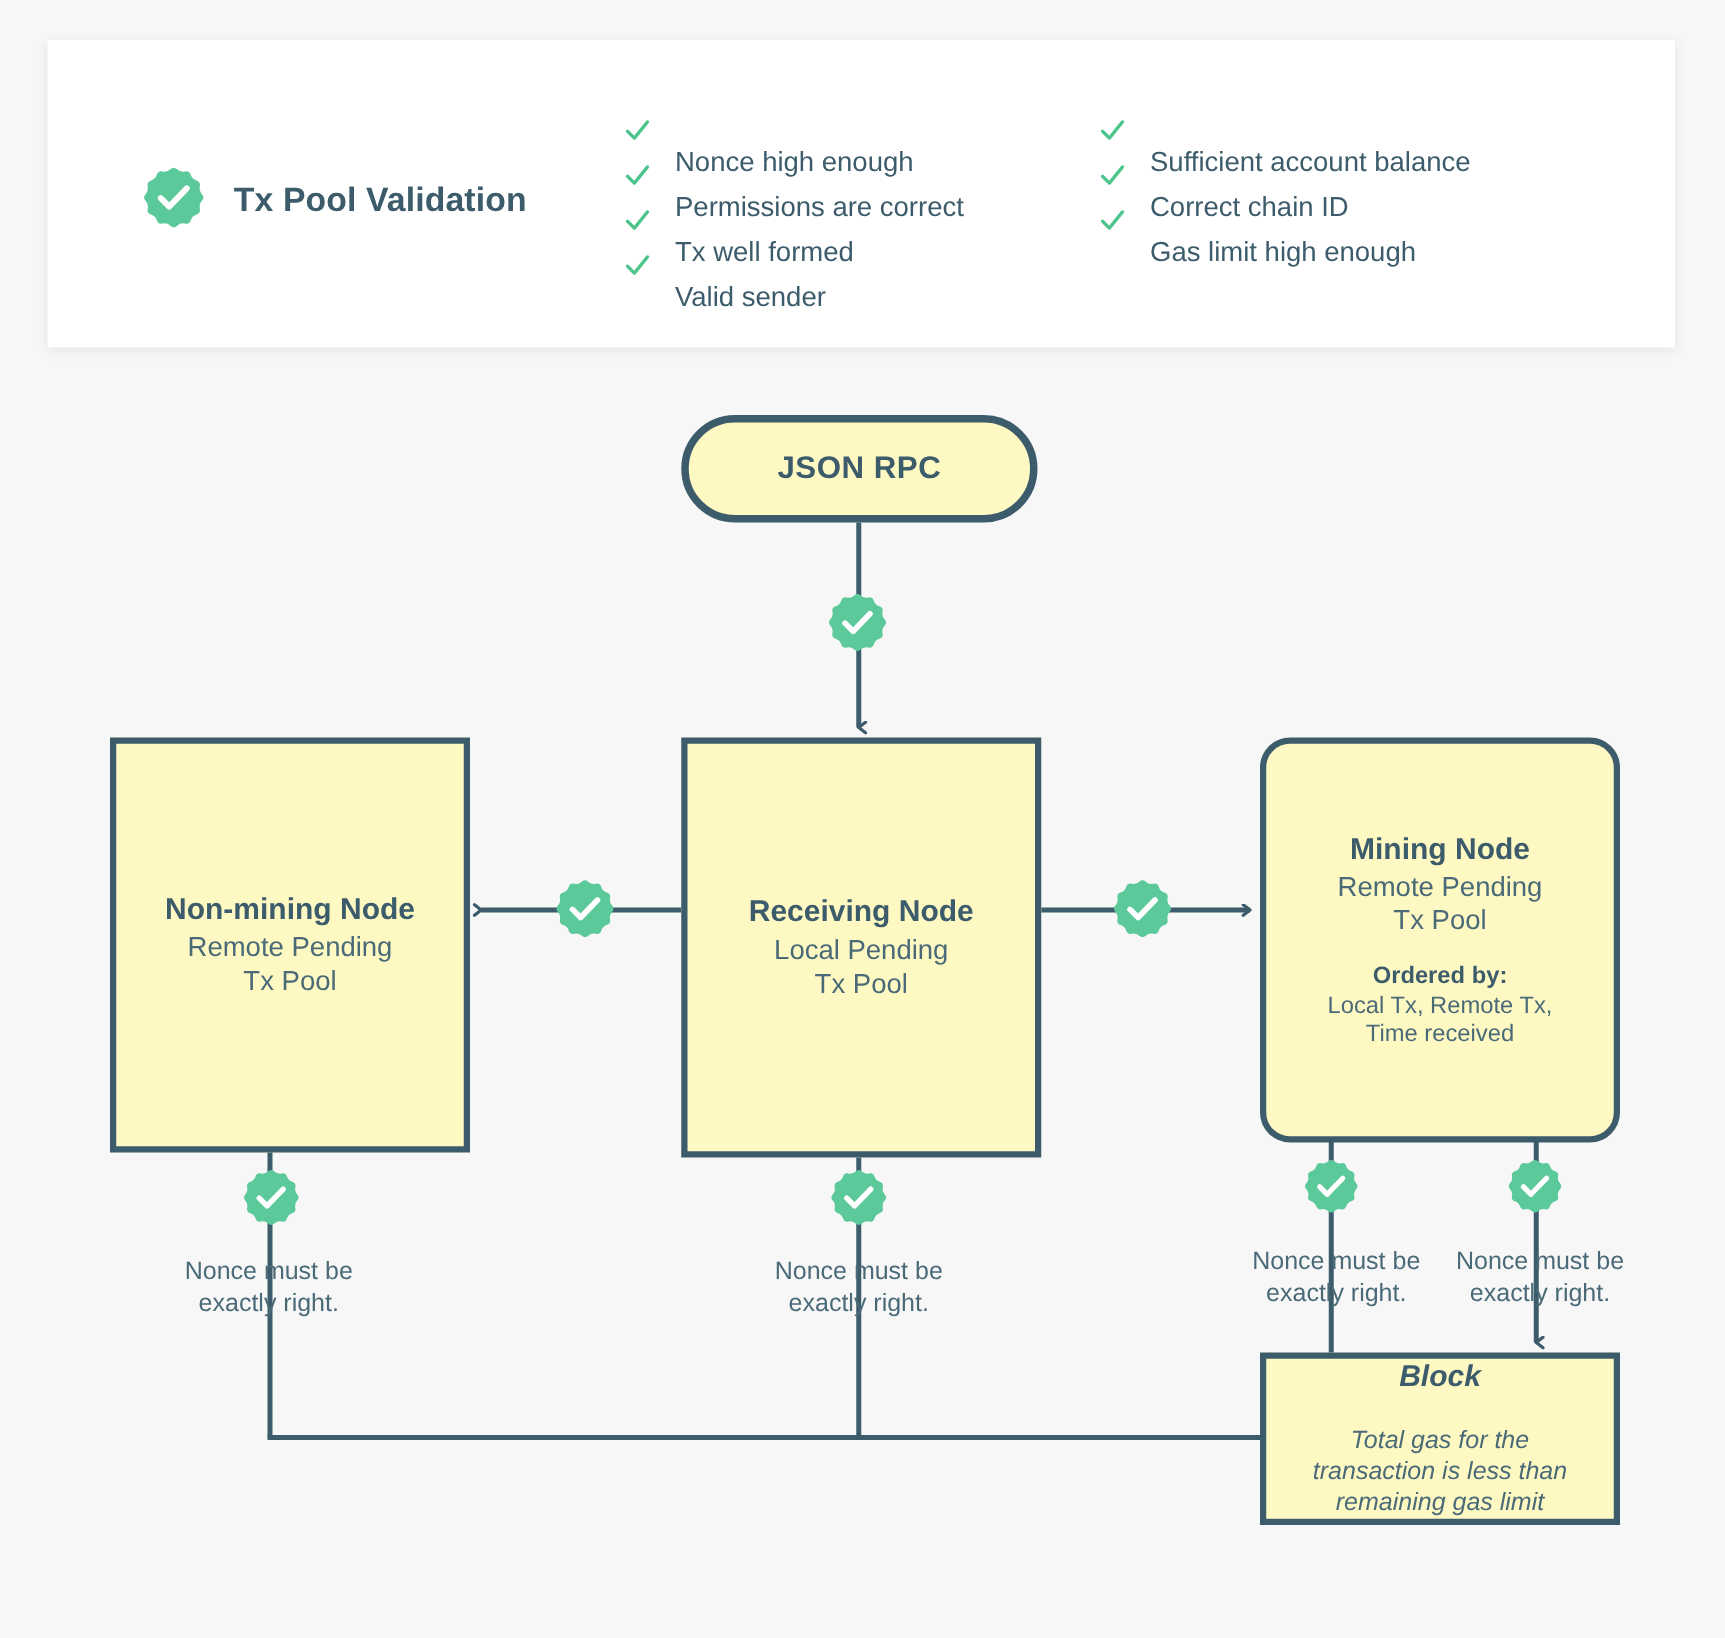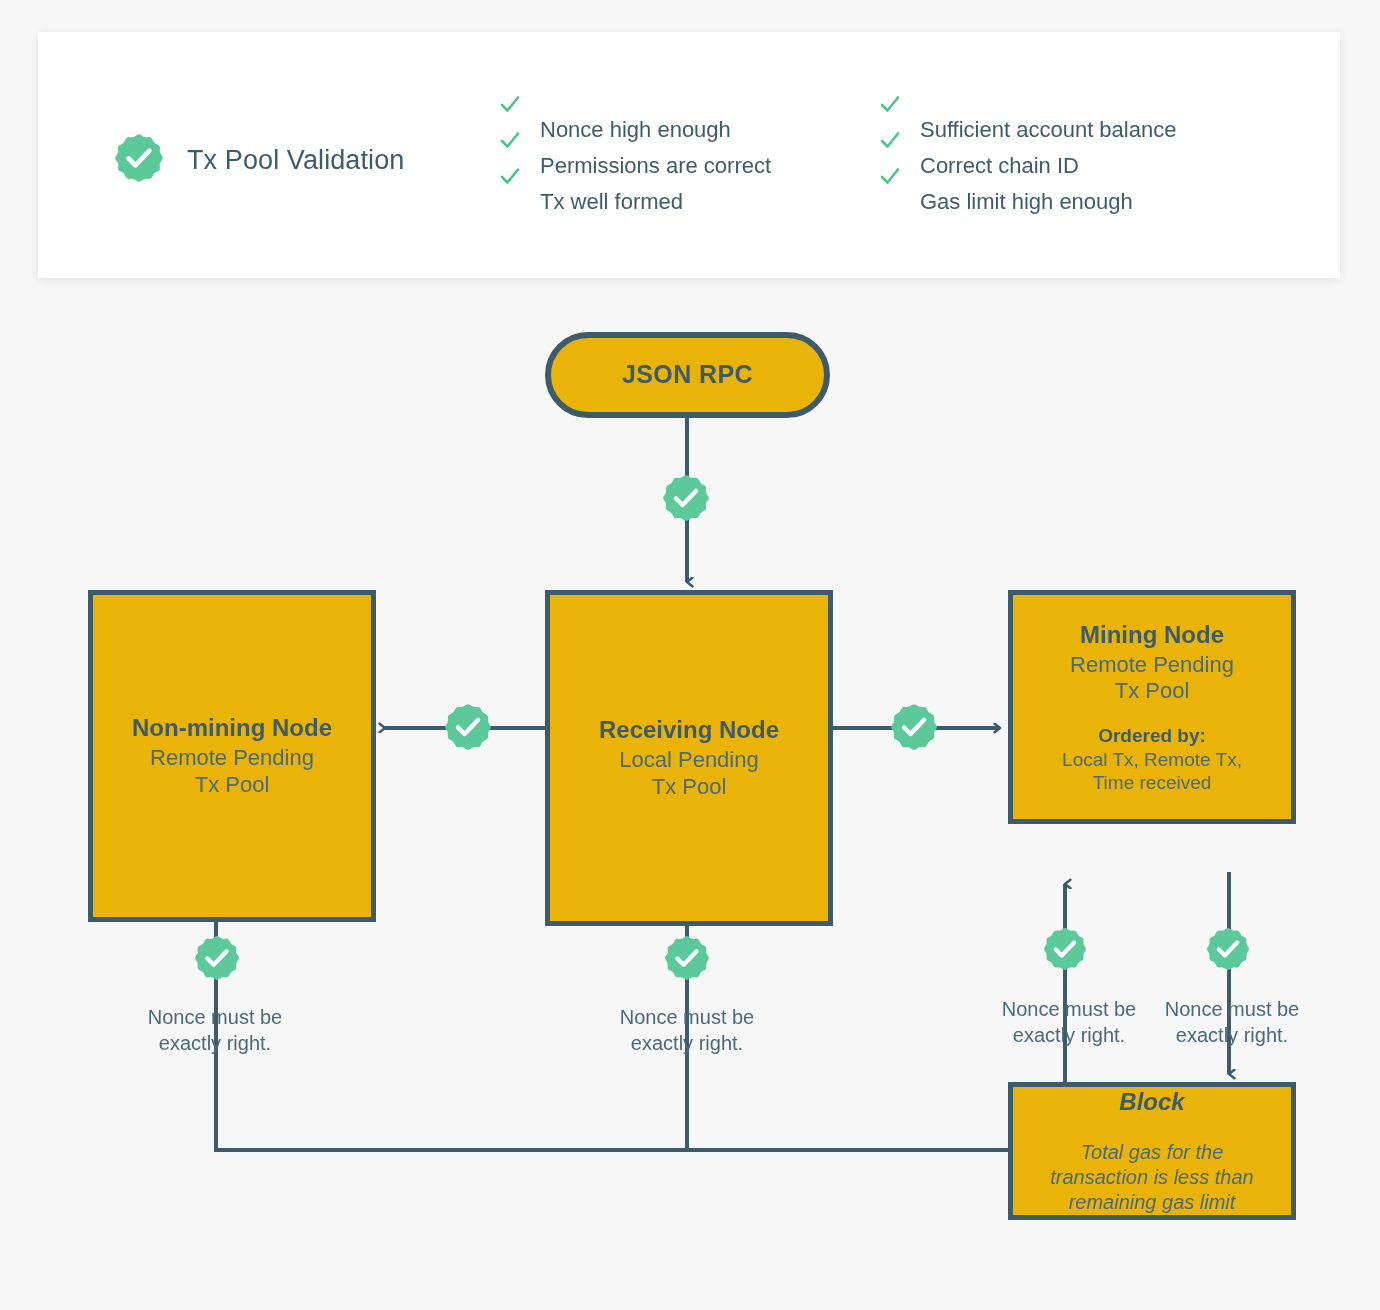--- a/index.html
+++ b/index.html
@@ -18,58 +18,58 @@
     position:absolute;left:38px;top:32px;width:1302px;height:246px;
     background:#ffffff;
     box-shadow:0 2px 10px rgba(0,0,0,.09);
   }
   .card-inner{position:absolute;inset:0;}
   .brand{
     position:absolute;left:75px;top:100px;
     display:flex;align-items:center;gap:22px;
   }
   .brand-title{
-    font-size:27px;font-weight:normal;color:#3d5c6b;letter-spacing:.1px;white-space:nowrap;
+    font-size:27px;font-weight:bold;color:#3d5c6b;letter-spacing:.1px;white-space:nowrap;
   }
   .checks{
     position:absolute;top:56px;left:460px;width:820px;
     display:flex;gap:0;
   }
   .check-col{display:flex;flex-direction:column;gap:0;}
   .check-col.col1{width:380px;}
   .check-col.col2{width:420px;}
   .check-row{
     display:flex;align-items:center;gap:18px;height:36px;
   }
   .check-text{font-size:22px;color:#3d5c6b;white-space:nowrap;margin-top:48px;}
 
   
   #wires{position:absolute;left:0;top:0;width:1380px;height:1310px;}
 
   
   .node{
-    position:absolute;background:#eab308;
+    position:absolute;background:#fef9c3;
     border:5px solid #3d5c6b;
     display:flex;flex-direction:column;align-items:center;justify-content:center;
     text-align:center;box-sizing:border-box;
   }
   .node .n-title{font-size:24px;font-weight:bold;color:#3d5c6b;line-height:1.25;}
   .node .n-sub{font-size:22px;color:#4a6a78;line-height:1.22;margin-top:2px;}
   .node .n-sec-label{font-size:19px;font-weight:bold;color:#3d5c6b;margin-top:20px;line-height:1.2;}
   .node .n-sec-body{font-size:19px;color:#4a6a78;line-height:1.22;}
 
   #node-jsonrpc{
     left:545px;top:332px;width:285px;height:86px;
     border-radius:44px;border-width:6px;
   }
   #node-jsonrpc .n-title{font-size:25px;letter-spacing:.4px;}
 
   #node-nonmining{left:88px;top:590px;width:288px;height:332px;}
   #node-receiving{left:545px;top:590px;width:288px;height:336px;}
-  #node-mining{left:1008px;top:590px;width:288px;height:234px;}
+  #node-mining{left:1008px;top:590px;width:288px;height:324px;border-radius:24px;}
   #node-block{
     left:1008px;top:1082px;width:288px;height:138px;
     justify-content:space-between;
     font-style:italic;
   }
   #node-block .n-title{font-size:24px;}
   #node-block .n-sub{font-size:20px;line-height:1.25;padding:0 12px;}
 
   
   .edge-note{
@@ -128,20 +128,28 @@
             </span>
             <span class="check-text">Permissions are correct</span>
           </div>
           <div class="check-row">
             <span>
               <svg width="24" height="24" viewBox="0 0 24 24">
                   <path d="M4 13 L9.5 18.5 L20 5.5" fill="none" stroke="#4cc48c" stroke-width="2.6" stroke-linecap="round" stroke-linejoin="round"></path>
                 </svg>
             </span>
             <span class="check-text">Tx well formed</span>
+          </div>
+          <div class="check-row">
+            <span>
+              <svg width="24" height="24" viewBox="0 0 24 24">
+                  <path d="M4 13 L9.5 18.5 L20 5.5" fill="none" stroke="#4cc48c" stroke-width="2.6" stroke-linecap="round" stroke-linejoin="round"></path>
+                </svg>
+            </span>
+            <span class="check-text">Valid sender</span>
           </div>
         </div>
 
         <div class="check-col col2">
           <div class="check-row">
             <span>
               <svg width="24" height="24" viewBox="0 0 24 24">
                   <path d="M4 13 L9.5 18.5 L20 5.5" fill="none" stroke="#4cc48c" stroke-width="2.6" stroke-linecap="round" stroke-linejoin="round"></path>
                 </svg>
             </span>

